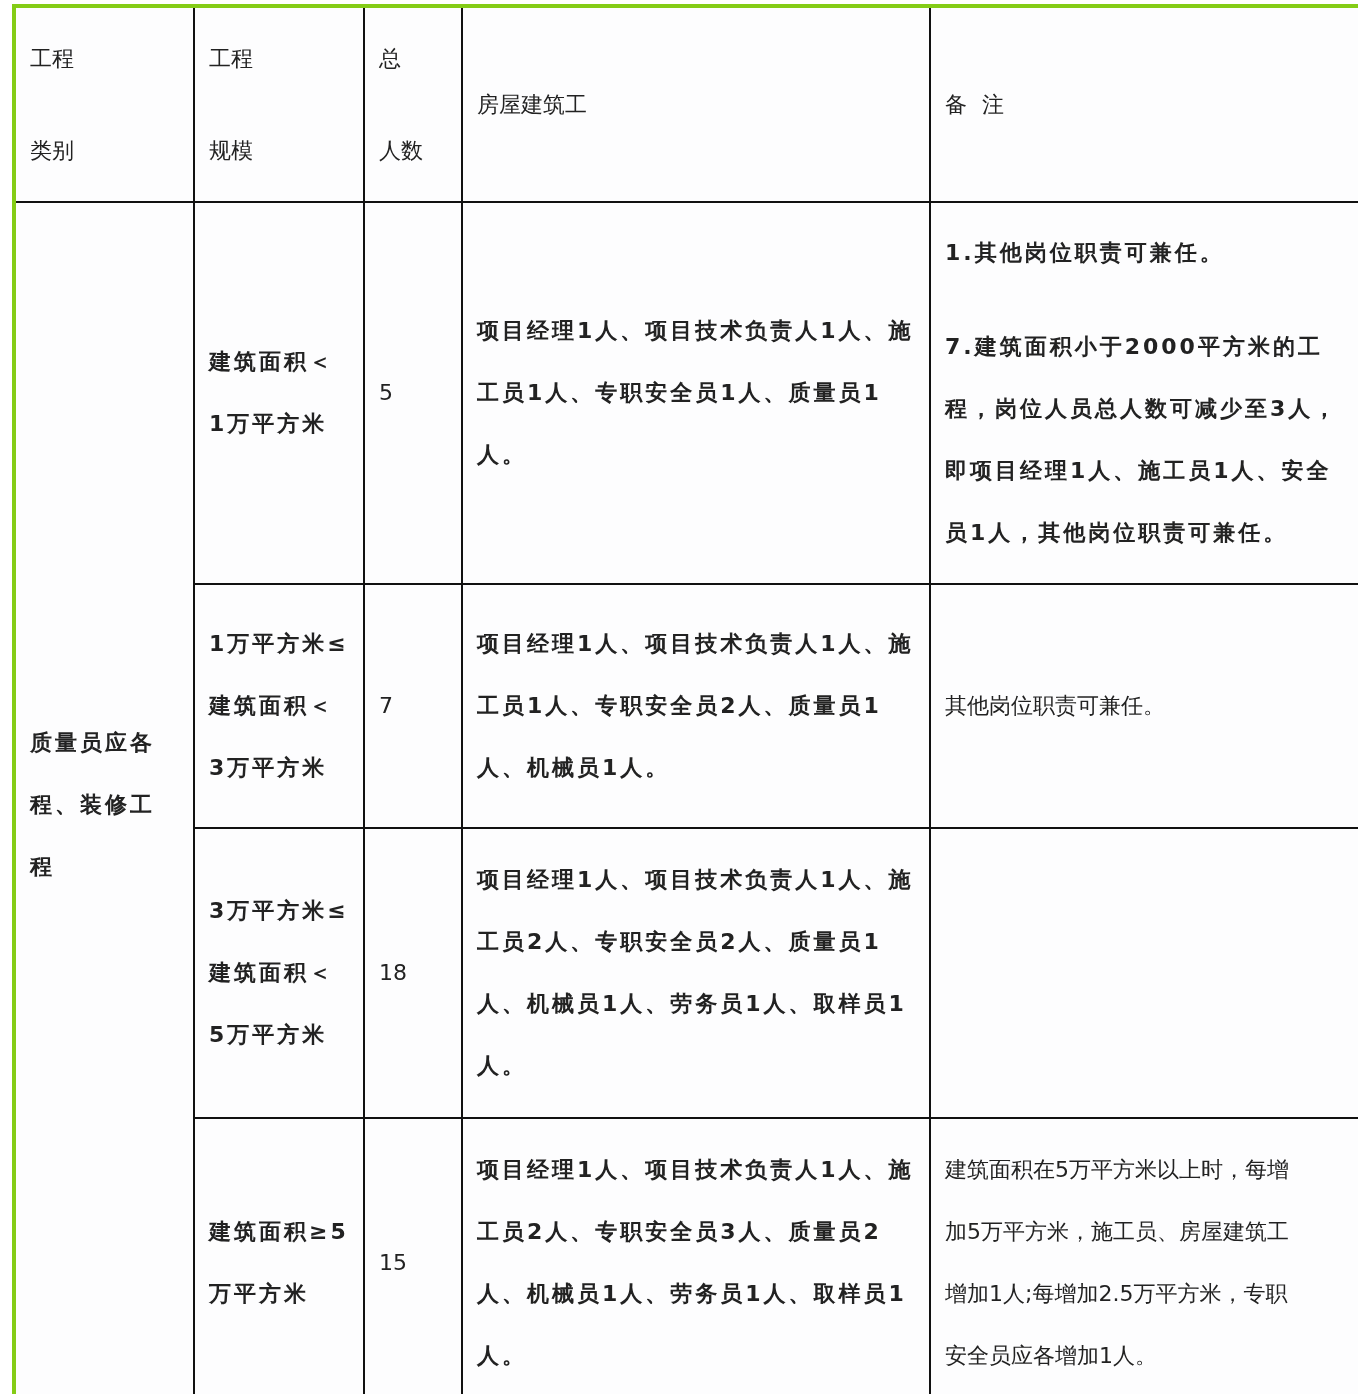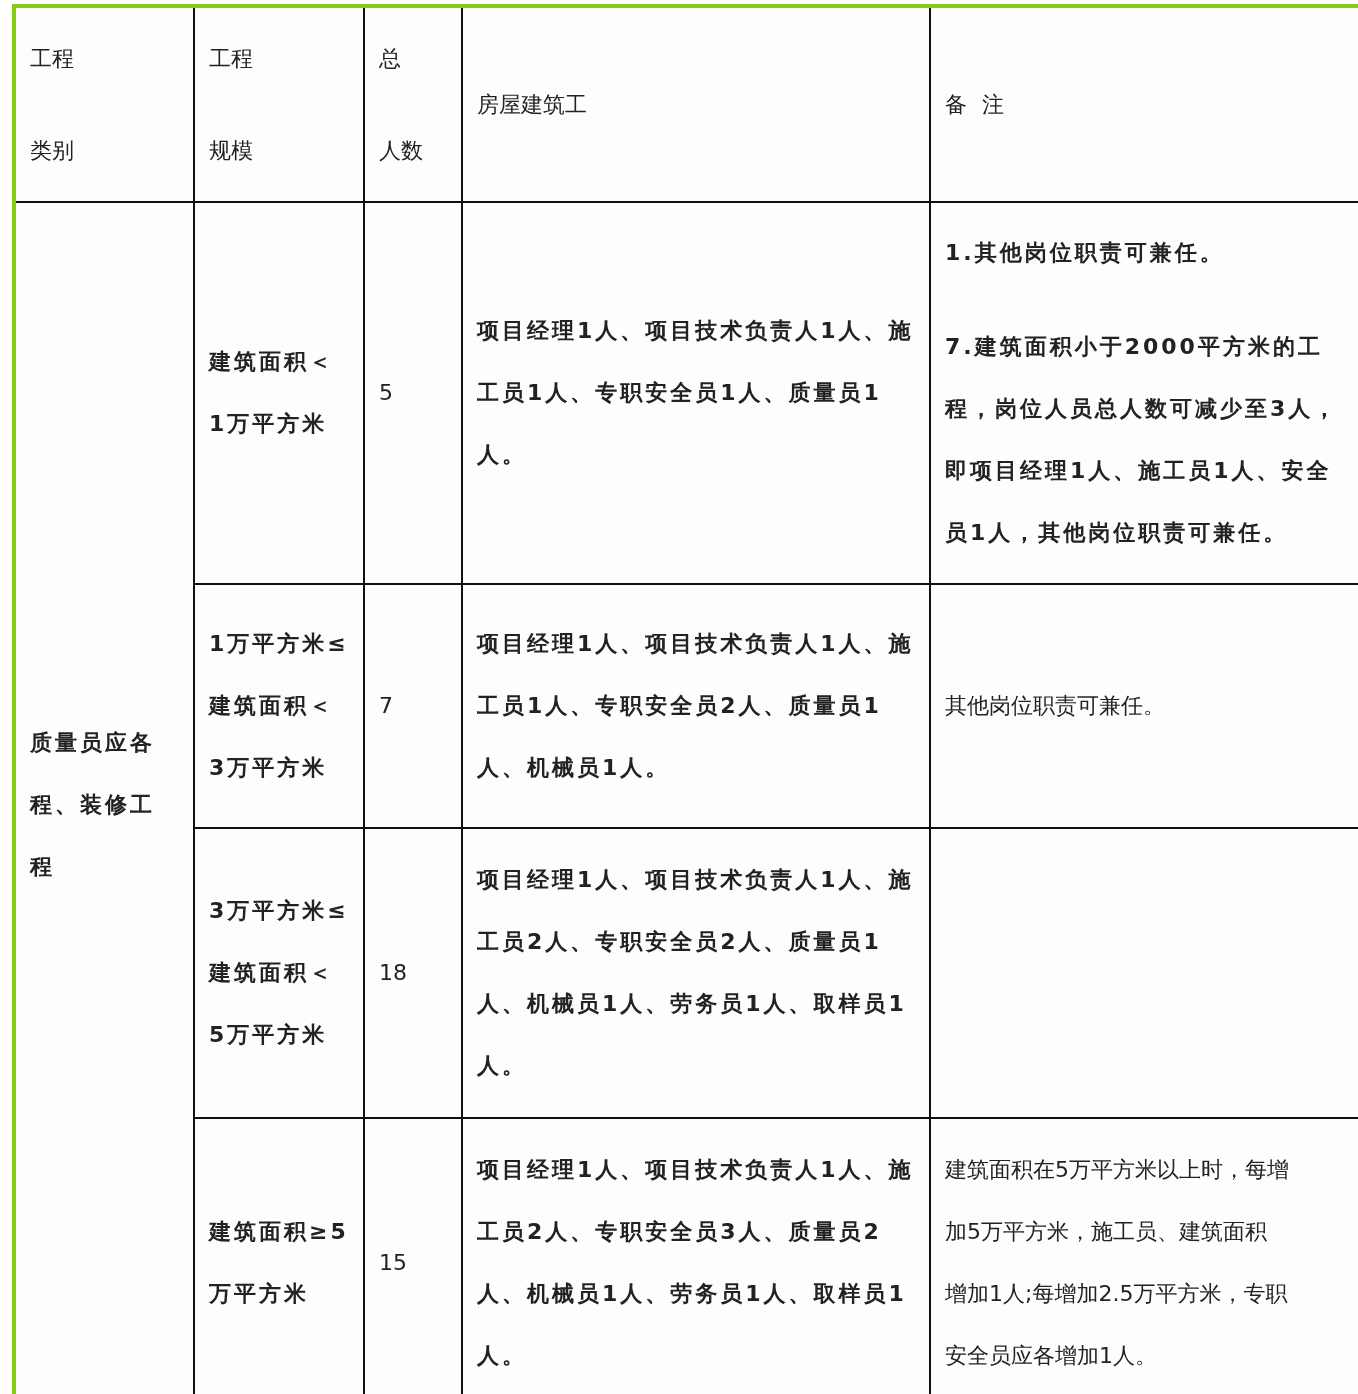--- a/index.html
+++ b/index.html
@@ -134,19 +134,19 @@
     </td>
     <td>15</td>
     <td class="spaced">
       <span class="line">项目经理1人、项目技术负责人1人、施</span>
       <span class="line">工员2人、专职安全员3人、质量员2</span>
       <span class="line">人、机械员1人、劳务员1人、取样员1</span>
       <span class="line">人。</span>
     </td>
     <td class="cell-notes">
       <span class="line">建筑面积在5万平方米以上时，每增</span>
-      <span class="line">加5万平方米，施工员、建筑面积</span>
+      <span class="line">加5万平方米，施工员、房屋建筑工</span>
       <span class="line">增加1人;每增加2.5万平方米，专职</span>
       <span class="line">安全员应各增加1人。</span>
     </td>
   </tr>
 </tbody>
   </table>
 
 </body></html>

